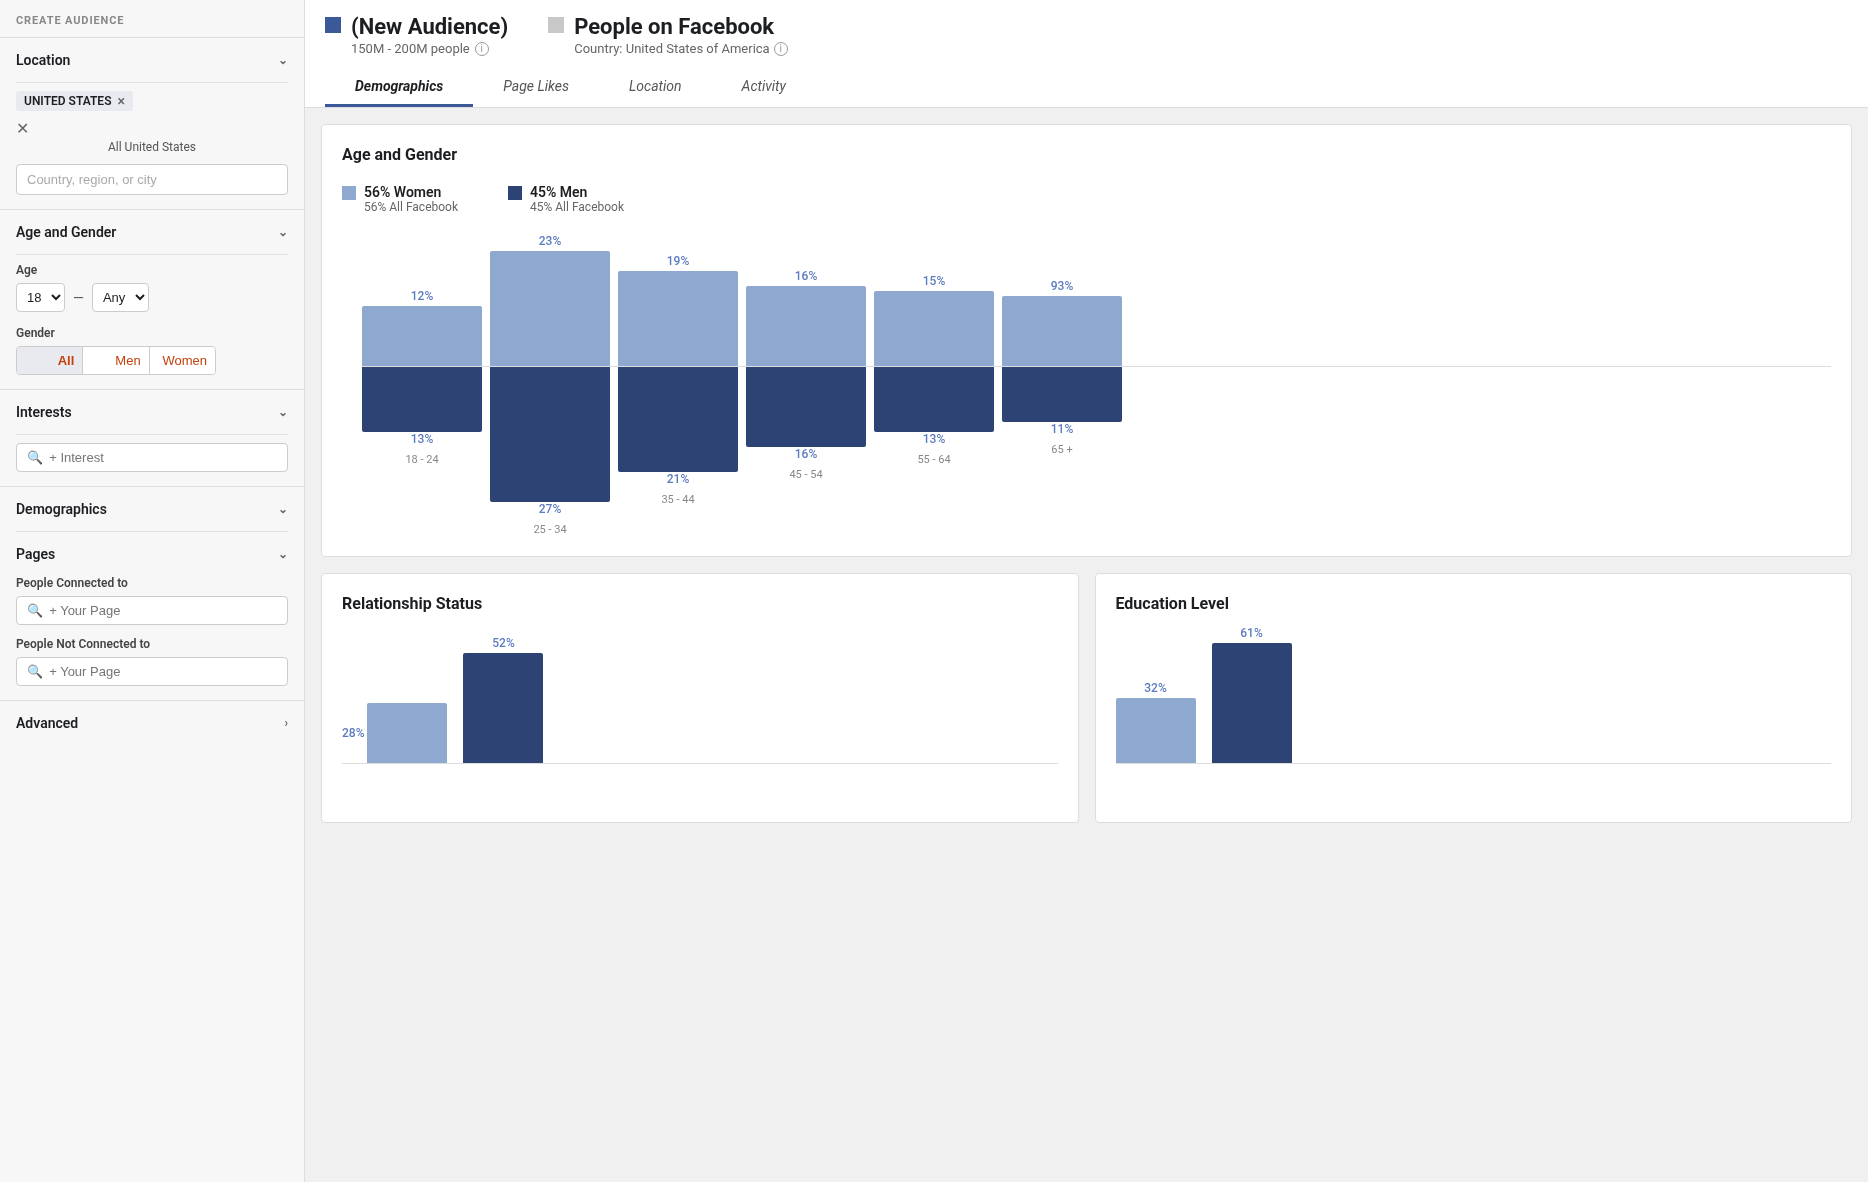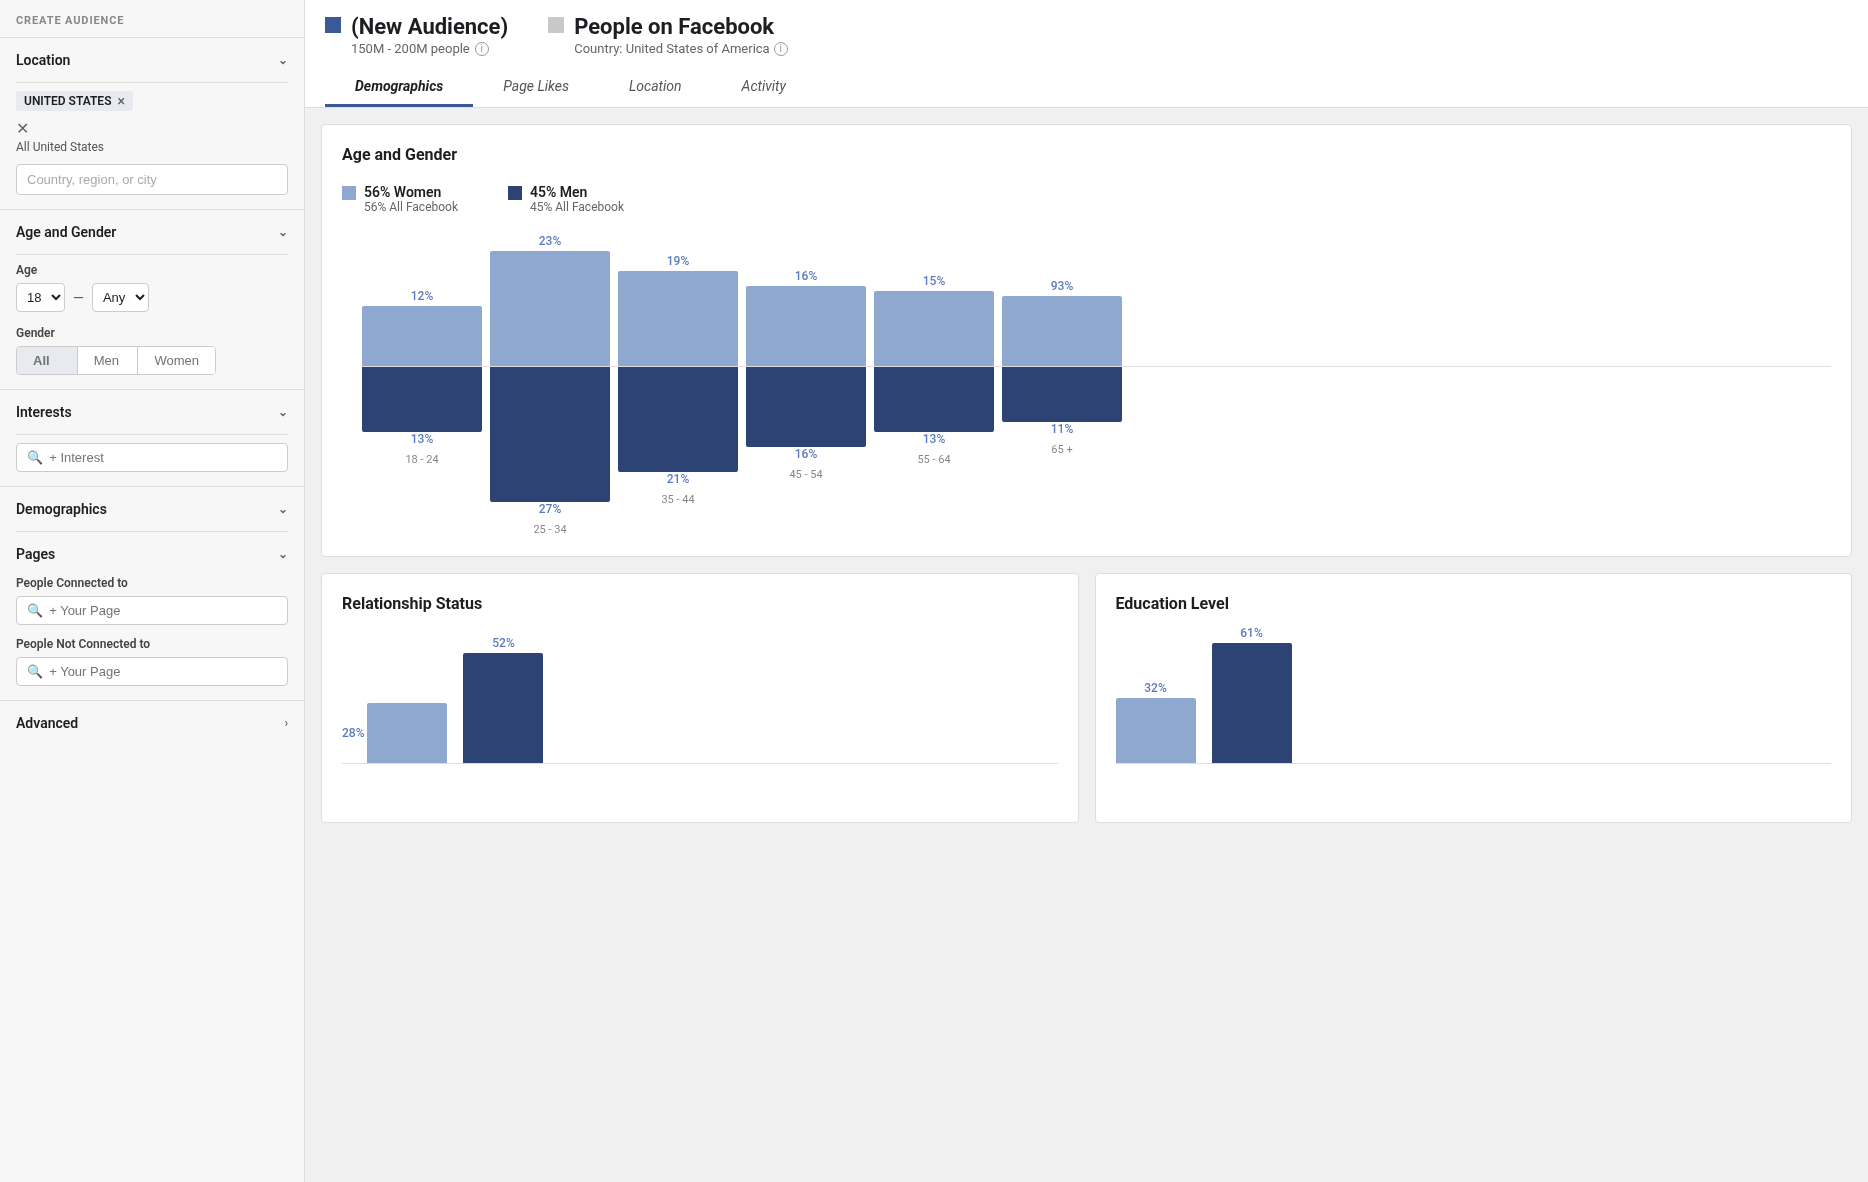--- a/index.html
+++ b/index.html
@@ -76,20 +76,21 @@
       display: block;
       font-size: 16px;
       color: #666;
       cursor: pointer;
       margin-bottom: 2px;
     }
     .location-all-text {
       font-size: 12px;
       color: #555;
       margin-bottom: 10px;
+      text-align: center;
     }
     .location-input {
       width: 100%;
       border: 1px solid #ccc;
       border-radius: 4px;
       padding: 7px 10px;
       font-size: 13px;
       color: #999;
       background: #fff;
       outline: none;
@@ -130,27 +131,27 @@
     .gender-row {
       display: flex;
       gap: 0;
       border: 1px solid #ccc;
       border-radius: 4px;
       overflow: hidden;
       width: 200px;
     }
     .gender-btn {
       flex: 1;
-      padding: 6px 16px;
-      text-align: left;
+      padding: 6px 8px;
+      text-align: right;
       font-size: 13px;
       cursor: pointer;
       border: none;
       background: #fff;
-      color: #737373;
+      color: #c2410c;
       border-right: 1px solid #ccc;
     }
     .gender-btn:last-child { border-right: none; }
     .gender-btn.active {
       background: #e8eaf0;
       font-weight: 600;
     }
 
     
     .interests-content {

